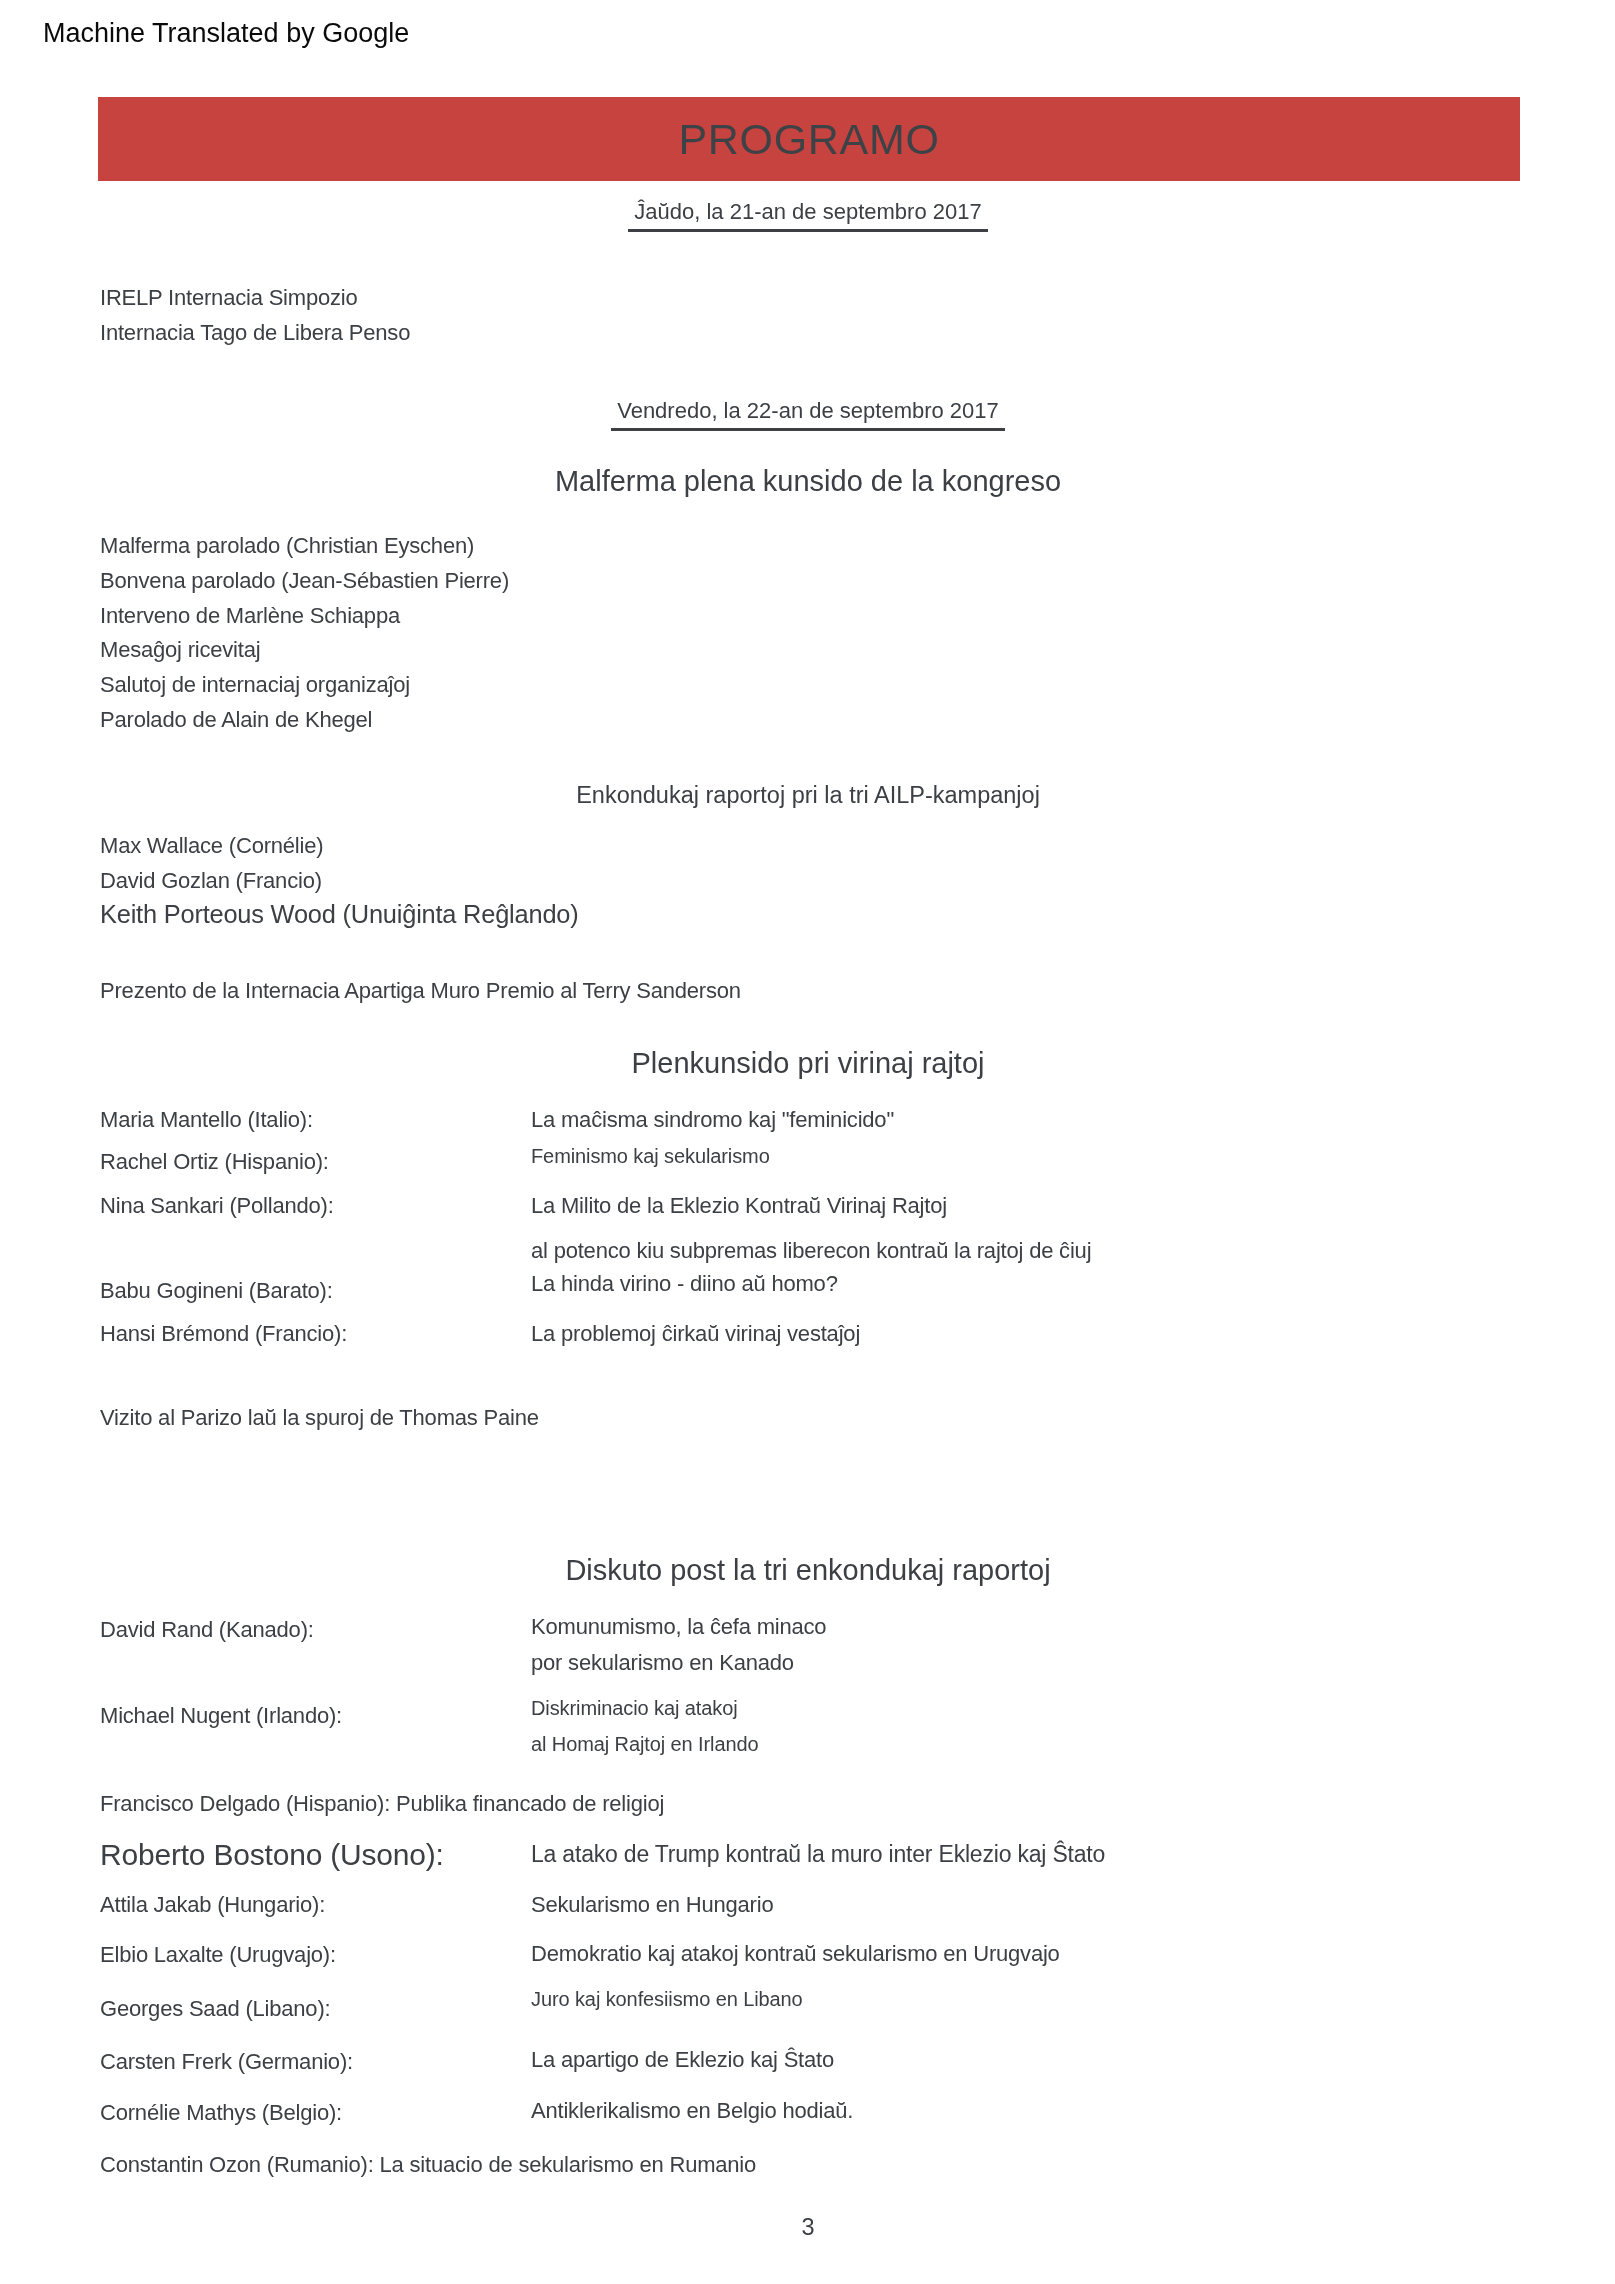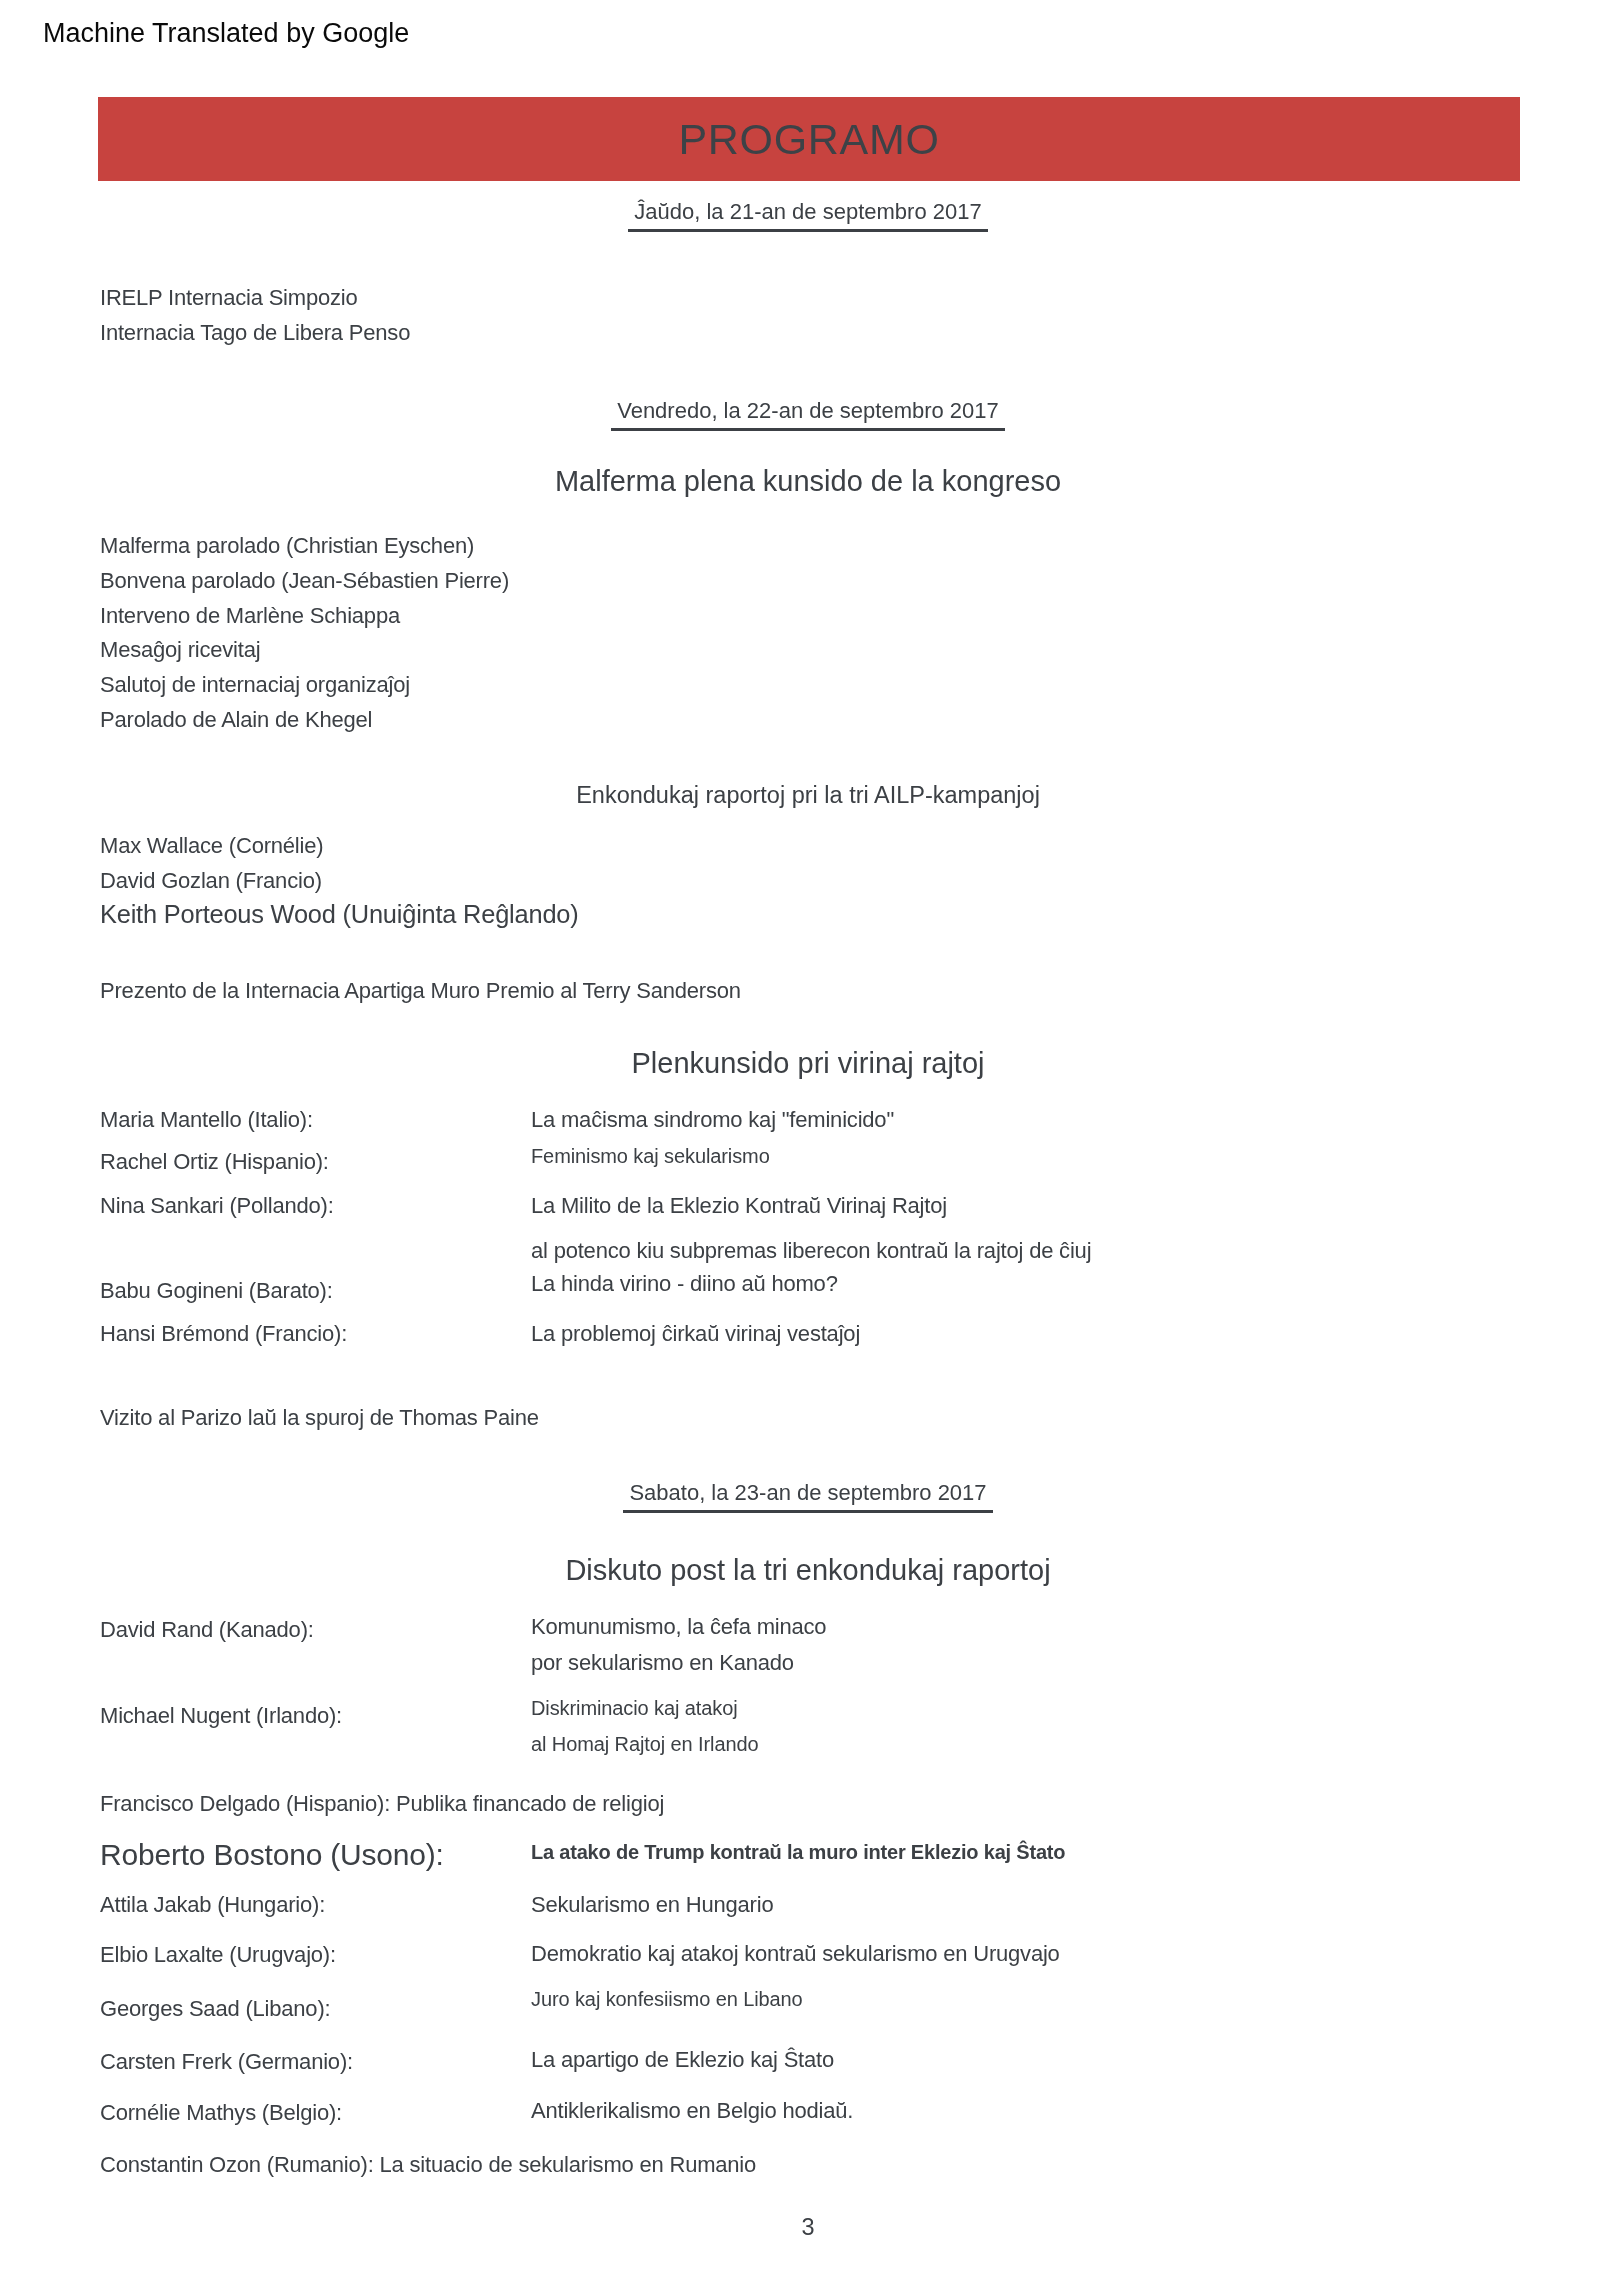--- a/index.html
+++ b/index.html
@@ -89,38 +89,35 @@
   <div class="abs body-line" style="left:531px;top:1238px;">al potenco kiu subpremas liberecon kontraŭ la rajtoj de ĉiuj</div>
 
   <div class="abs body-line" style="left:100px;top:1278px;">Babu Gogineni (Barato):</div>
   <div class="abs body-line" style="left:531px;top:1271px;">La hinda virino - diino aŭ homo?</div>
 
   <div class="abs body-line" style="left:100px;top:1321px;">Hansi Brémond (Francio):</div>
   <div class="abs body-line" style="left:531px;top:1321px;">La problemoj ĉirkaŭ virinaj vestaĵoj</div>
 
   <div class="abs body-line" style="left:100px;top:1405px;">Vizito al Parizo laŭ la spuroj de Thomas Paine</div>
 
-  <div class="abs centered date-line" style="top:1480px;">
-    <span class="u">Sabato, la 23-an de septembro 2017</span>
-  </div>
 
   <div class="abs centered h1" style="top:1554px;">Diskuto post la tri enkondukaj raportoj</div>
 
   <div class="abs body-line" style="left:100px;top:1617px;">David Rand (Kanado):</div>
   <div class="abs body-line" style="left:531px;top:1614px;">Komunumismo, la ĉefa minaco</div>
   <div class="abs body-line" style="left:531px;top:1650px;">por sekularismo en Kanado</div>
 
   <div class="abs body-line" style="left:100px;top:1703px;">Michael Nugent (Irlando):</div>
   <div class="abs body-small" style="left:531px;top:1697px;">Diskriminacio kaj atakoj</div>
   <div class="abs body-small" style="left:531px;top:1733px;">al Homaj Rajtoj en Irlando</div>
 
   <div class="abs body-line" style="left:100px;top:1791px;">Francisco Delgado (Hispanio): Publika financado de religioj</div>
 
   <div class="abs body-big" style="left:100px;top:1838px;font-size:30px;">Roberto Bostono (Usono):</div>
-  <div class="abs body-line" style="left:531px;top:1841px;font-size:20px;font-weight:bold;">La atako de Trump kontraŭ la muro inter Eklezio kaj Ŝtato</div>
+  <div class="abs body-line" style="left:531px;top:1841px;font-size:23px;">La atako de Trump kontraŭ la muro inter Eklezio kaj Ŝtato</div>
 
   <div class="abs body-line" style="left:100px;top:1892px;text-align:right;">Attila Jakab (Hungario):</div>
   <div class="abs body-line" style="left:531px;top:1892px;">Sekularismo en Hungario</div>
 
   <div class="abs body-line" style="left:100px;top:1942px;">Elbio Laxalte (Urugvajo):</div>
   <div class="abs body-line" style="left:531px;top:1941px;">Demokratio kaj atakoj kontraŭ sekularismo en Urugvajo</div>
 
   <div class="abs body-line" style="left:100px;top:1996px;">Georges Saad (Libano):</div>
   <div class="abs body-small" style="left:531px;top:1988px;">Juro kaj konfesiismo en Libano</div>
 

